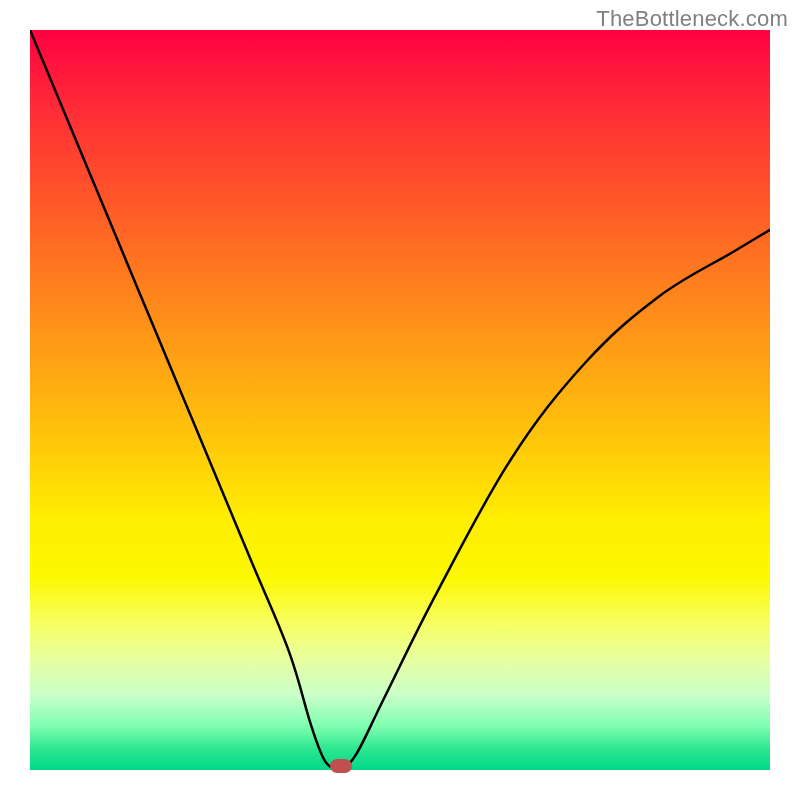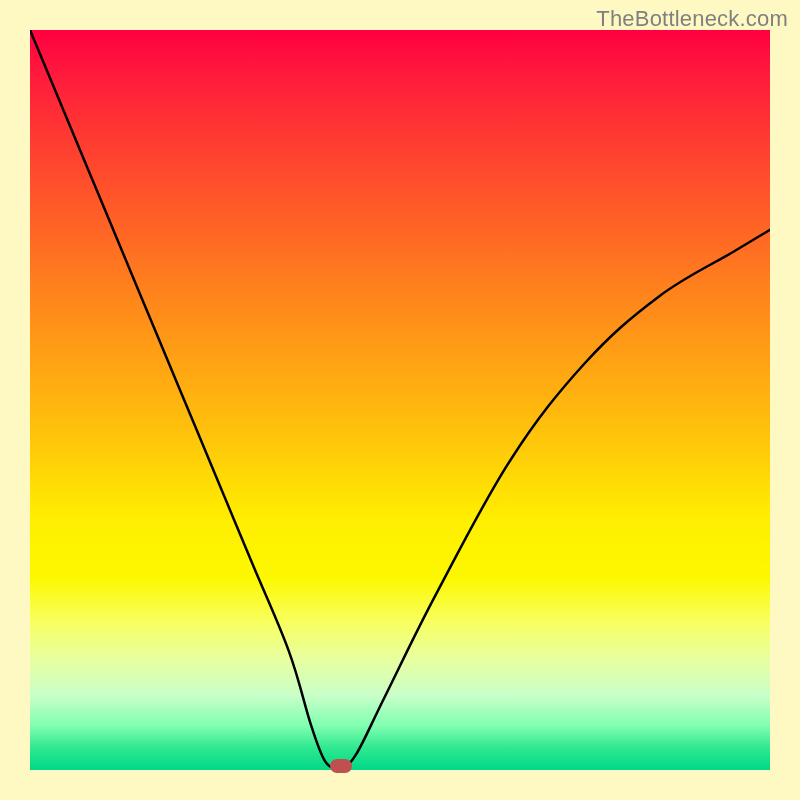--- a/index.html
+++ b/index.html
@@ -1,20 +1,20 @@
 <!DOCTYPE html>
 <html><head>
 <meta charset="utf-8">
 <style>
   * { margin: 0; padding: 0; box-sizing: border-box; }
   html, body { width: 800px; height: 800px; overflow: hidden; background: #000; }
   .frame {
     width: 800px;
     height: 800px;
-    background: #fef9c3;
+    background: #ffffff;
     position: relative;
   }
   .plot-area {
     position: absolute;
     left: 30px;
     top: 30px;
     width: 740px;
     height: 740px;
     background: linear-gradient(to bottom,
       #ff0040 0%,

